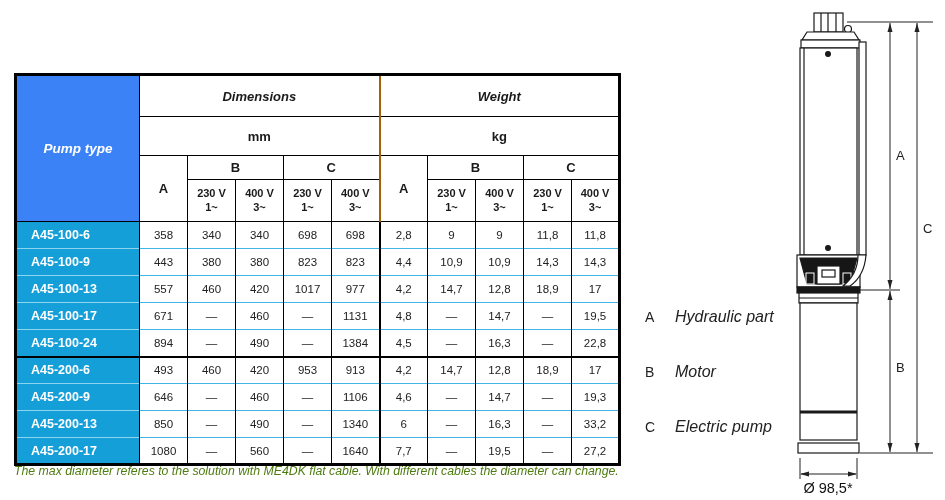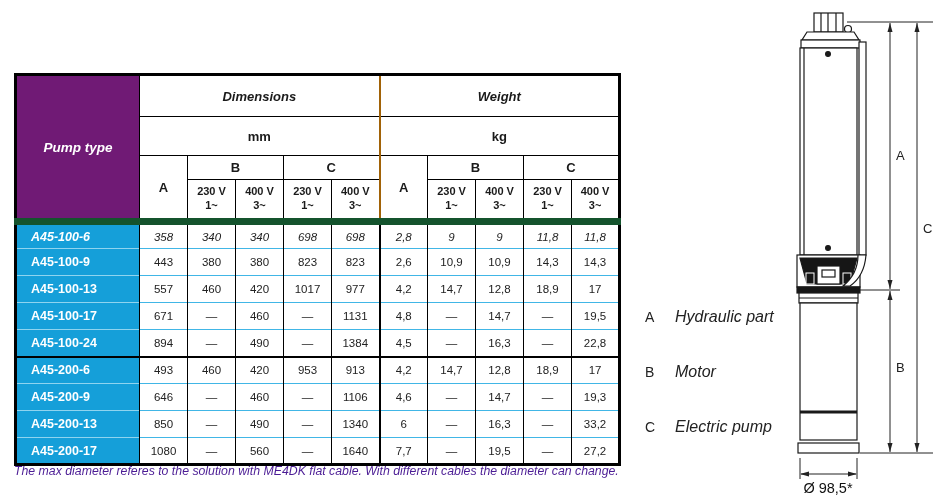--- a/index.html
+++ b/index.html
@@ -11,48 +11,48 @@
     position: absolute; left: 14px; top: 73px;
     border-collapse: collapse; table-layout: fixed;
     width: 607px; border: 3px solid #000;
     font-size: 12px;
   }
   table.spec col.c-pump { width: 124px; }
   table.spec col.c-num  { width: 48px; }
 
   thead th { border: 1px solid #000; text-align: center; vertical-align: middle; background: #fff; }
   th.corner {
-    background: #701a75; color: #fff; font-style: italic; font-weight: bold;
+    background: #3b82f6; color: #fff; font-style: italic; font-weight: bold;
     font-size: 13.5px; border: 1px solid #000; border-right: 1px solid #000;
   }
   th.group { font-style: italic; font-weight: bold; font-size: 13px; height: 42px; }
   th.unit  { font-weight: bold; font-size: 13px; height: 39px; }
   th.abc   { font-weight: bold; font-size: 13px; height: 24px; }
   th.volt  { font-weight: bold; font-size: 11px; line-height: 1.25; height: 42px; white-space: pre-line; margin-top: 47px; }
   th.mid, td.mid { border-left: 2px solid #a16207; }
 
   tbody tr { height: 27px; }
   tbody th {
     background: #159fd9; color: #fff; font-weight: bold; font-size: 12.5px;
     text-align: left; padding-left: 14px;
     border-left: 1px solid #000; border-right: 1px solid #000;
     border-top: 1px solid #8fd4ef;
   }
   tbody td {
     text-align: center; font-size: 11.5px; color: #222;
     border-left: 1px solid #000; border-top: 1px solid #41b6e6;
   }
-  tbody tr:first-child th, tbody tr:first-child td { border-top: 7px solid #14532d; font-style: italic; }
+  tbody tr:first-child th, tbody tr:first-child td { border-top: 1px solid #14532d; }
   tbody tr.group-start th, tbody tr.group-start td { border-top: 2px solid #000; }
   tbody td:nth-child(7) { border-left: 2px solid #000; }
 
   
   .footnote {
     position: absolute; left: 14px; top: 464px; width: 640px;
-    font-style: italic; font-size: 12.3px; color: #4c1d95;
+    font-style: italic; font-size: 12.3px; color: #4d7c0f;
   }
 
   
   .legend { position: absolute; left: 645px; top: 308px; }
   .legend-item { display: flex; align-items: baseline; height: 20px; margin-bottom: 35px; }
   .legend-key { width: 30px; font-size: 14px; color: #222; }
   .legend-label { font-style: italic; font-size: 16px; color: #222; }
 
   
   .diagram { position: absolute; left: 780px; top: 0; width: 165px; height: 500px; }
@@ -125,21 +125,21 @@
         <td>11,8</td>
         <td>11,8</td>
       </tr>
       <tr>
         <th>A45-100-9</th>
         <td>443</td>
         <td>380</td>
         <td>380</td>
         <td>823</td>
         <td>823</td>
-        <td>2,6</td>
+        <td>4,4</td>
         <td>10,9</td>
         <td>10,9</td>
         <td>14,3</td>
         <td>14,3</td>
       </tr>
       <tr>
         <th>A45-100-13</th>
         <td>557</td>
         <td>460</td>
         <td>420</td>

